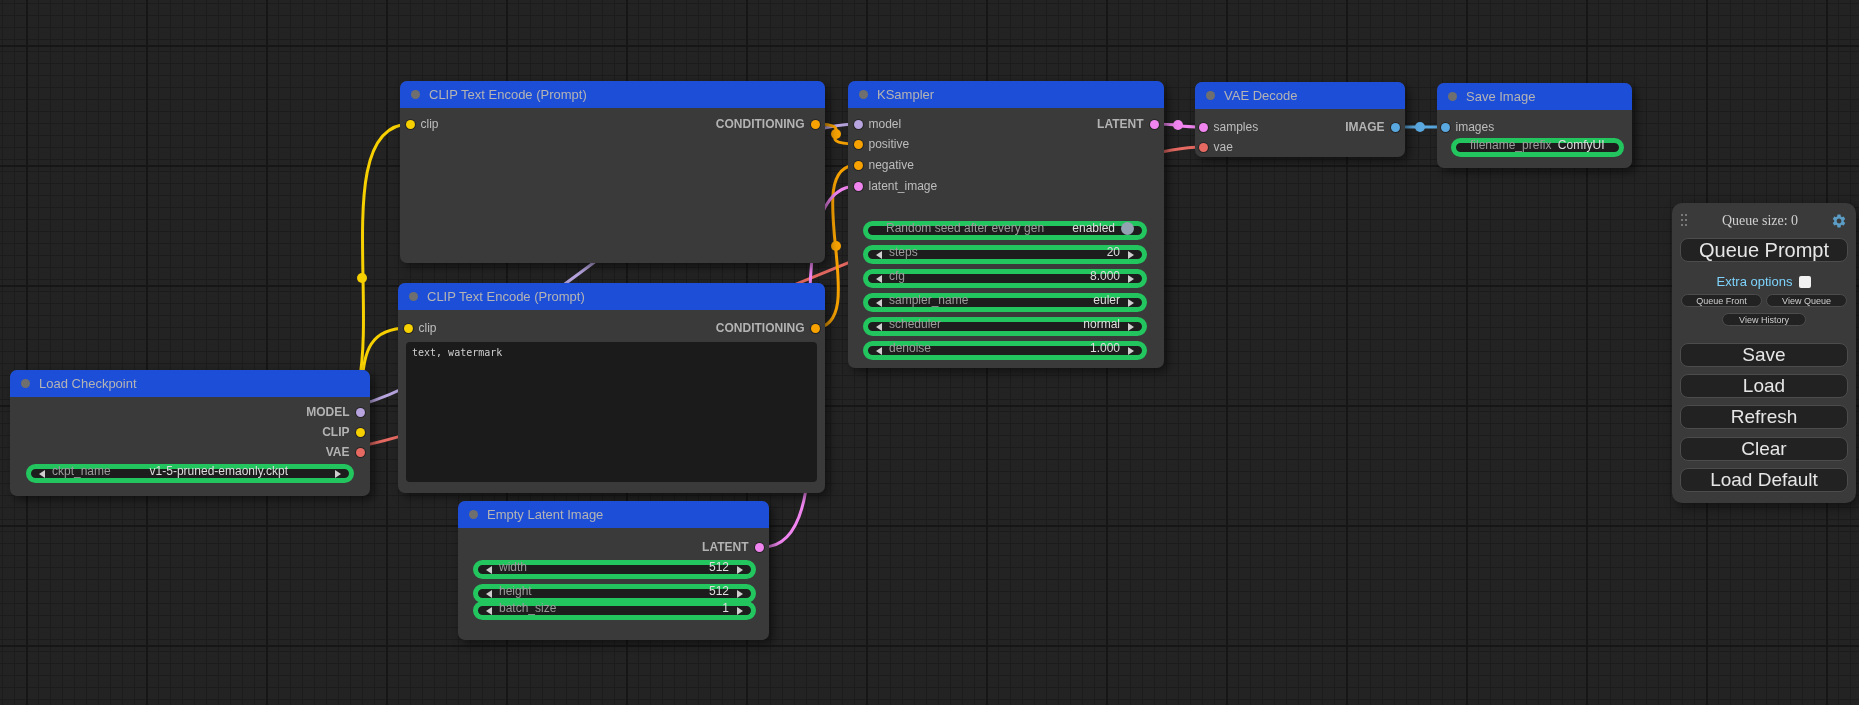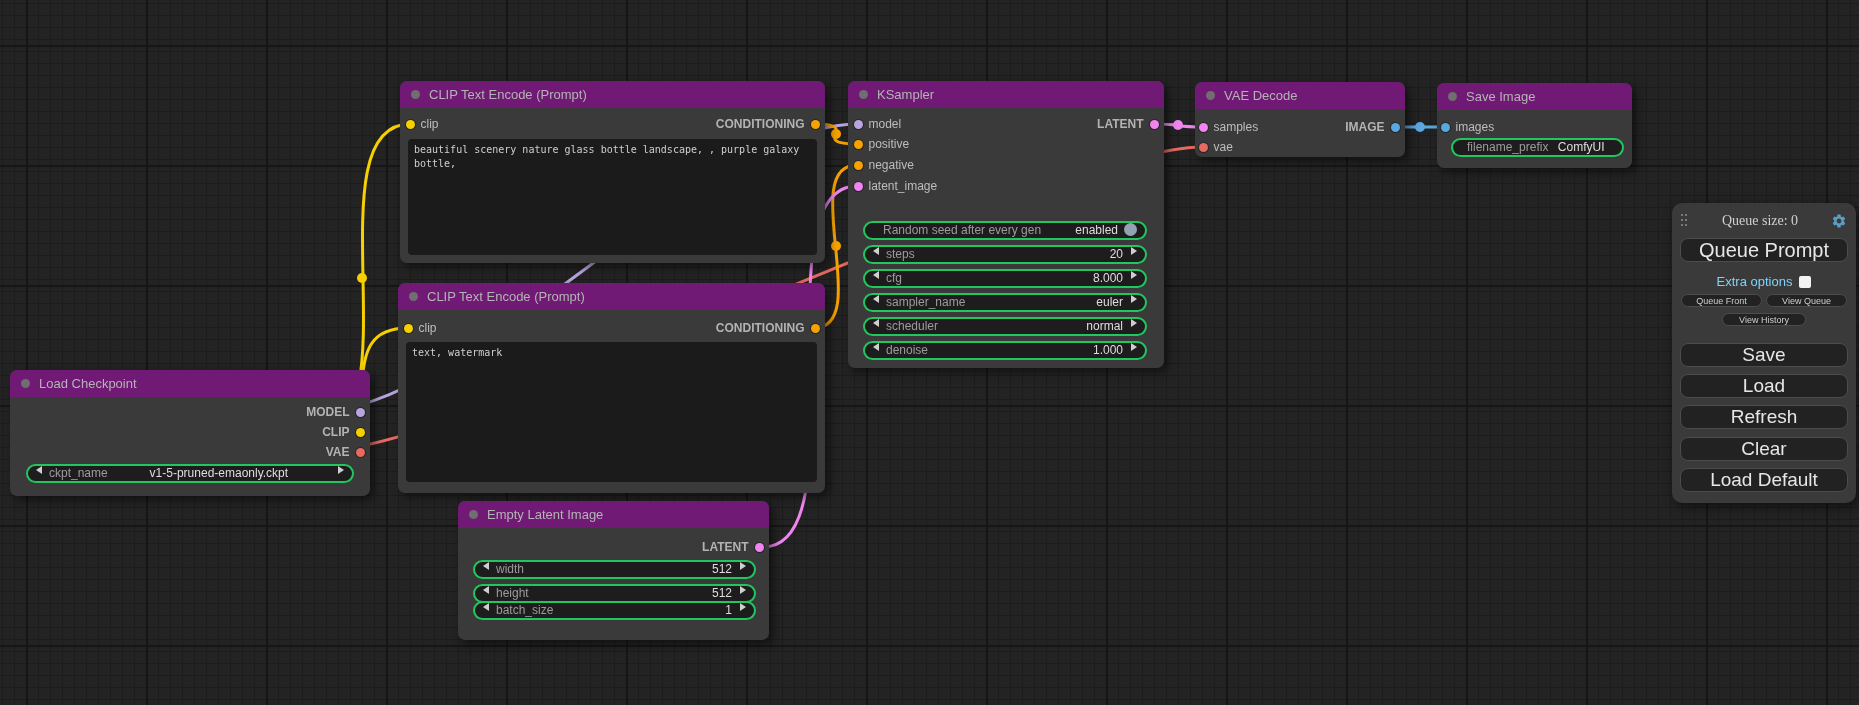--- a/index.html
+++ b/index.html
@@ -18,21 +18,21 @@
   }
   #wires { position:absolute; left:0; top:0; z-index:1; }
   #wires path { fill:none; stroke-width:3; stroke-linecap:round; }
 
   .node {
     position:absolute; z-index:2;
     background:#3a3a3a; border-radius:7px;
     box-shadow:4px 4px 10px rgba(0,0,0,.5);
   }
   .ntitle {
-    height:27px; background:#701a75; border-radius:7px 7px 0 0;
+    height:27px; background:#1d4ed8; border-radius:7px 7px 0 0;
     display:flex; align-items:center; padding:0 11px; gap:9px;
   }
   .ndot { width:9px; height:9px; border-radius:50%; background:#6f6f6f; flex:none; }
   .ntext { font-size:13px; color:#b4b4b4; white-space:nowrap; }
 
   .srow { position:absolute; height:16px; display:flex; align-items:center; gap:6px; font-size:12px; }
   .srow.in  { left:5.5px; }
   .srow.out { right:5.5px; flex-direction:row; }
   .sdot { width:9px; height:9px; border-radius:50%; flex:none; box-shadow:0 0 0 1px rgba(0,0,0,.35); }
   .slabel { color:#bdbdbd; white-space:nowrap; }
@@ -40,22 +40,22 @@
 
   .ta {
     position:absolute; left:8px; right:8px;
     background:#1b1b1b; border-radius:4px; padding:4px 6px;
     font-family:"DejaVu Sans Mono", monospace; font-size:10px; line-height:1.4;
     color:#cfcfcf; white-space:pre-wrap; word-break:break-word; overflow:hidden;
   }
 
   .widget {
     position:absolute; height:19px;
-    background:#1d1d1d; border:2px solid #22c55e; border-radius:10px;
-    display:flex; align-items:flex-start; padding:0 8px; font-size:12px;
+    background:#1d1d1d; border:5px solid #22c55e; border-radius:10px;
+    display:flex; align-items:flex-end; padding:0 8px; font-size:12px;
   }
   .arr-l { width:0; height:0; border-top:4px solid transparent; border-bottom:4px solid transparent; border-right:6px solid #cfcfcf; flex:none; }
   .arr-r { width:0; height:0; border-top:4px solid transparent; border-bottom:4px solid transparent; border-left:6px solid #cfcfcf; flex:none; margin-left:8px; }
   .wlabel { color:#9c9c9c; margin-left:7px; white-space:nowrap; }
   .wvalue { margin-left:auto; color:#dedede; white-space:nowrap; }
   .wvalue.center { flex:1; text-align:center; margin-left:0; }
   .toggle { width:13px; height:13px; border-radius:50%; background:#93a3b1; margin-left:6px; flex:none; }
 
   
   #queue-panel {
@@ -139,21 +139,20 @@
     <span class="ntext">CLIP Text Encode (Prompt)</span>
   </div>
   <div class="srow in" style="top:35px">
     <span class="sdot" style="background:#f7d000"></span>
     <span class="slabel">clip</span>
   </div>
   <div class="srow out" style="top:35px">
     <span class="slabel">CONDITIONING</span>
     <span class="sdot" style="background:#f7a200"></span>
   </div>
-  <div class="ta" style="top:58px;height:116px">beautiful scenery nature glass bottle landscape, , purple galaxy bottle,</div>
 </div>
 
 <div class="node" style="left:398px;top:283px;width:427px;height:210px">
   <div class="ntitle">
     <span class="ndot"></span>
     <span class="ntext">CLIP Text Encode (Prompt)</span>
   </div>
   <div class="srow in" style="top:37px">
     <span class="sdot" style="background:#f7d000"></span>
     <span class="slabel">clip</span>

